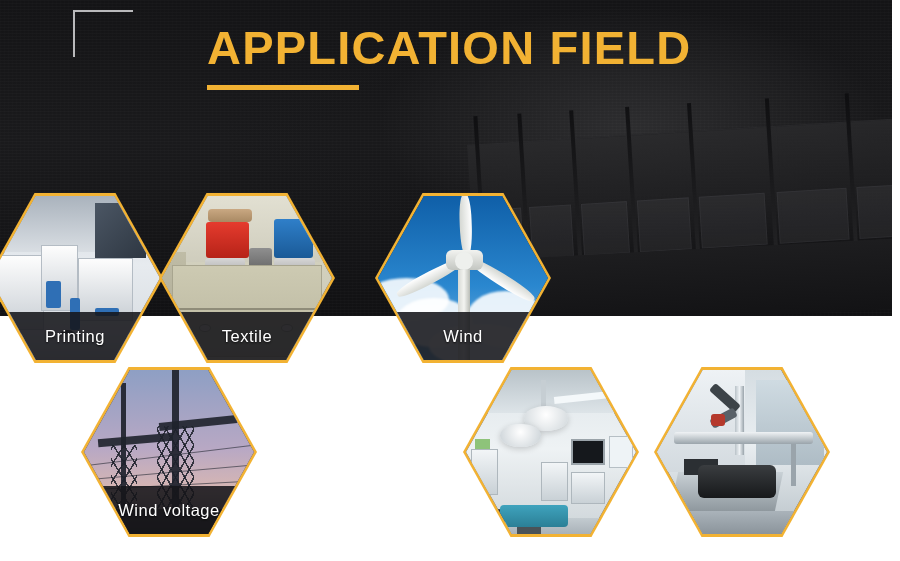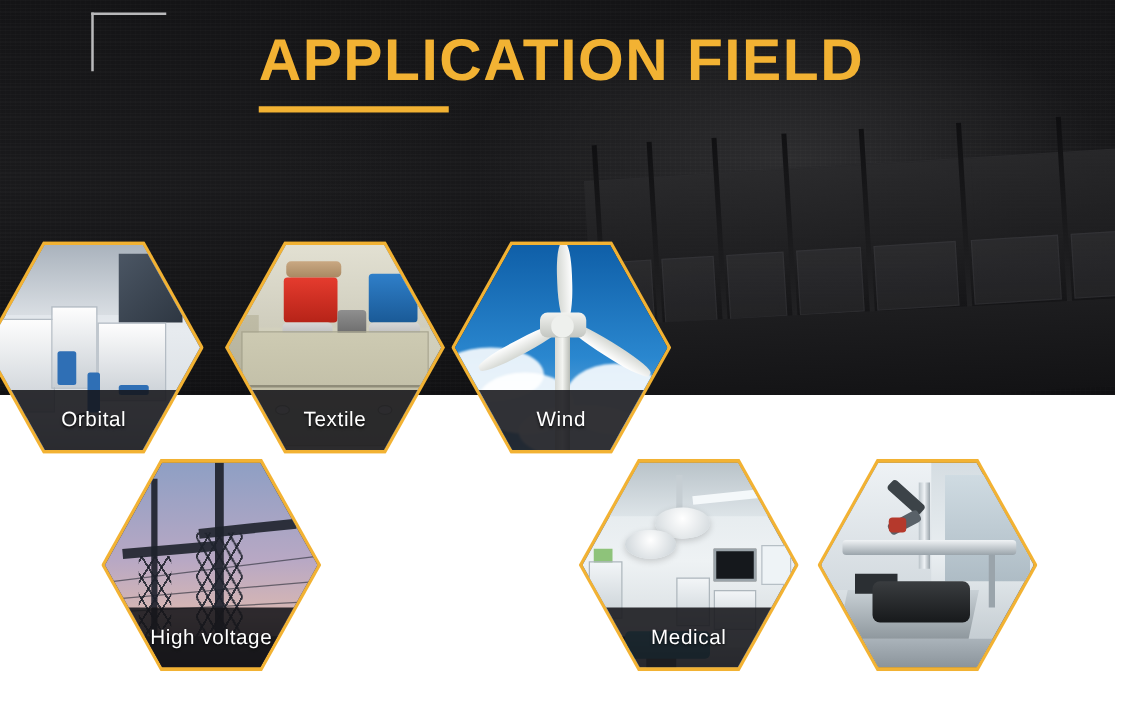--- a/index.html
+++ b/index.html
@@ -323,26 +323,26 @@
           <div class="mach m2"></div>
           <div class="mach m3"></div>
         <div class="blue b1"></div>
           <div class="blue b2"></div>
           <div class="blue b3"></div>
         <div class="roll r1"></div>
           <div class="roll r2"></div>
         <div class="floor"></div>
       </div>
       <div class="hex-label">
-        <span>Orbital</span>
-      </div>
-    </div>
-  </div>
-
-  <div class="hex-outer" style="left:180px; top:193px;text-decoration:underline;">
+        <span>Printing</span>
+      </div>
+    </div>
+  </div>
+
+  <div class="hex-outer" style="left:159px; top:193px;text-decoration:underline;">
     <div class="hex-shape"></div>
     <div class="hex-inner">
       <div class="hex-photo ph-textile">
         <div class="bg"></div>
           <div class="side"></div>
         <div class="tanroll"></div>
         <div class="redroll"></div>
           <div class="blueroll"></div>
         <div class="cyl c1"></div>
           <div class="cyl c2"></div>
@@ -351,21 +351,21 @@
         <div class="bar"></div>
         <div class="knob k1"></div>
           <div class="knob k2"></div>
       </div>
       <div class="hex-label">
         <span>Textile</span>
       </div>
     </div>
   </div>
 
-  <div class="hex-outer" style="left:361px; top:193px;">
+  <div class="hex-outer" style="left:375px; top:193px;">
     <div class="hex-shape"></div>
     <div class="hex-inner">
       <div class="hex-photo ph-wind">
         <div class="cloud cl1"></div>
           <div class="cloud cl2"></div>
         <div class="cloud cl3"></div>
           <div class="cloud cl4"></div>
         <div class="tower"></div>
         <div class="blade bl1"></div>
           <div class="blade bl2"></div>
@@ -388,21 +388,21 @@
           <div class="wire w3"></div>
         <div class="p1b"></div>
           <div class="p2b"></div>
         <div class="pyl p1"></div>
           <div class="pyl p2"></div>
         <div class="arm a1"></div>
           <div class="arm a2"></div>
         <div class="ground"></div>
       </div>
       <div class="hex-label">
-        <span>High voltage</span>
+        <span>Wind voltage</span>
       </div>
     </div>
   </div>
 
 
   <div class="hex-outer" style="left:463px; top:367px;">
     <div class="hex-shape"></div>
     <div class="hex-inner">
       <div class="hex-photo ph-med">
         <div class="ceil"></div>
@@ -414,23 +414,20 @@
         <div class="monitor"></div>
           <div class="board"></div>
         <div class="stem"></div>
           <div class="lampA"></div>
           <div class="lampB"></div>
         <div class="floor"></div>
         <div class="stool"></div>
           <div class="tbase"></div>
           <div class="table"></div>
       </div>
-      <div class="hex-label">
-        <span>Medical</span>
-      </div>
     </div>
   </div>
 
   <div class="hex-outer" style="left:654px; top:367px;">
     <div class="hex-shape"></div>
     <div class="hex-inner">
       <div class="hex-photo ph-mech">
         <div class="wall"></div>
           <div class="panelR"></div>
         <div class="col"></div>

